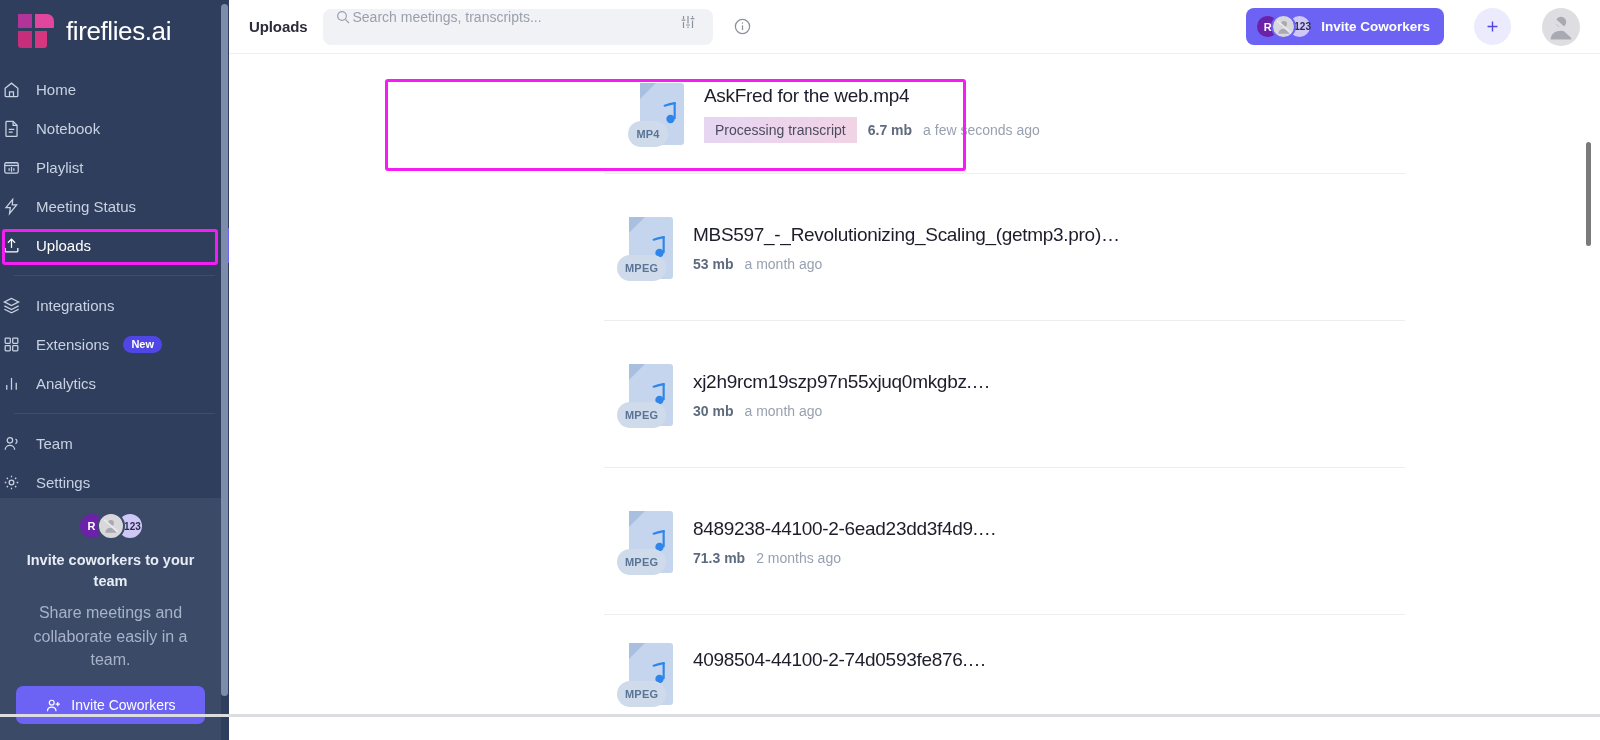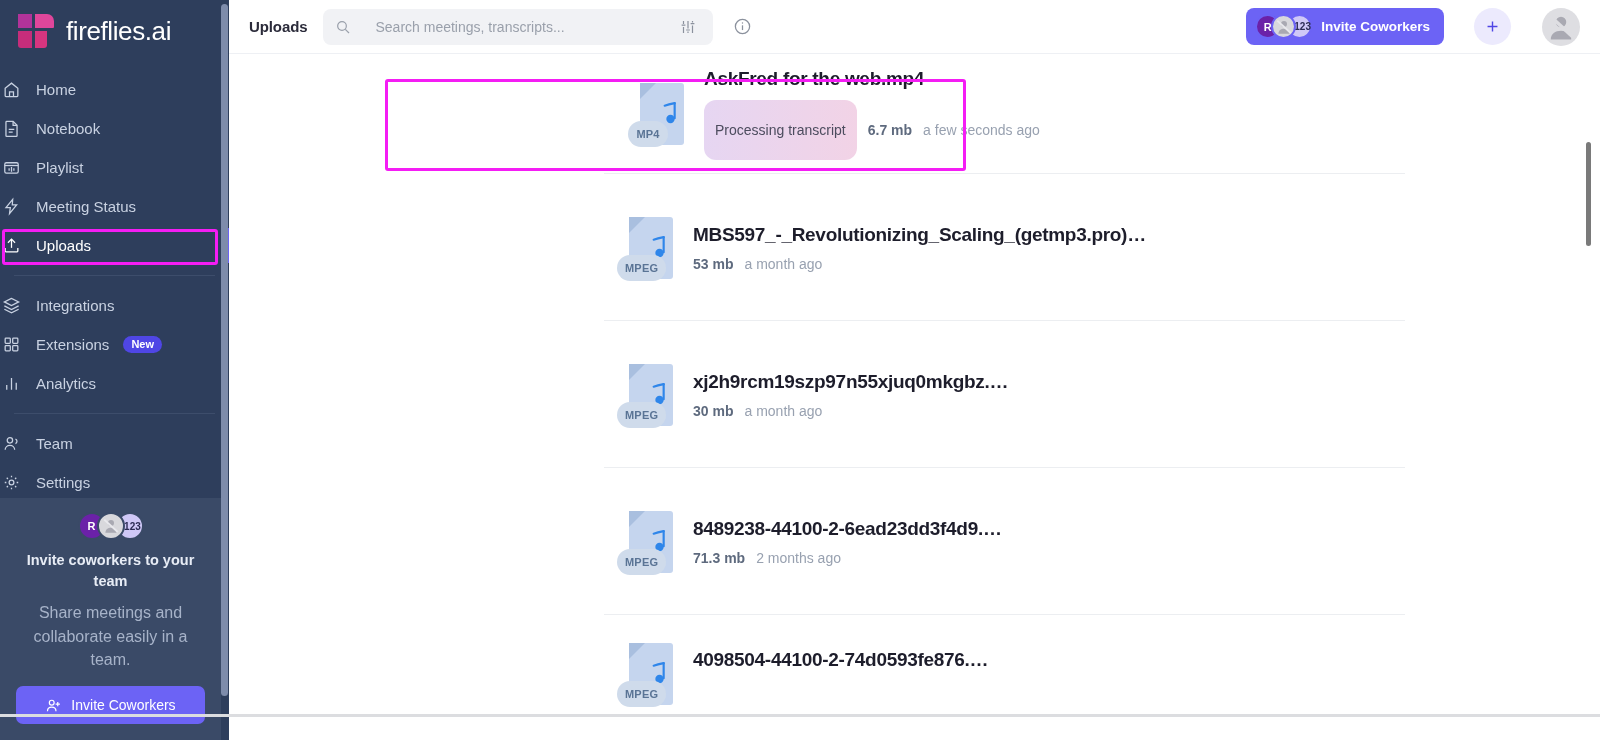--- a/index.html
+++ b/index.html
@@ -90,21 +90,21 @@
 
   
   .main { flex: 1; position: relative; background: #ffffff; height: 740px; }
   .topbar {
     height: 54px; border-bottom: 1px solid #eef0f4;
     display: flex; align-items: center; padding: 0 20px 0 20px; gap: 16px;
   }
   .page-title { font-size: 15px; font-weight: 700; color: #2b2b3a; letter-spacing: -0.1px; }
   .search-wrap {
     width: 390px; height: 36px; background: #f1f2f5; border-radius: 8px;
-    display: flex; align-items: center; padding: 0 12px; gap: 24px;
+    display: flex; align-items: flex-start; padding: 0 12px; gap: 1px;
   }
   .search-wrap svg.mag { width: 16px; height: 16px; stroke: #9aa0ab; fill: none; stroke-width: 1.8; }
   .search-input {
     flex: 1; border: none; background: transparent; outline: none;
     font-family: inherit; font-size: 14px; color: #3a3a47;
   }
   .search-input::placeholder { color: #9aa0ab; }
   .icon-btn { width: 26px; height: 26px; display: flex; align-items: center; justify-content: center; cursor: pointer; }
   .icon-btn svg { stroke: #8b919d; fill: none; stroke-width: 1.6; }
   .spacer { flex: 1; }
@@ -155,25 +155,25 @@
     border-left: 16px solid #a9bfdf; border-bottom: 16px solid transparent;
   }
   .note { position: absolute; left: 30px; top: 20px; width: 20px; height: 26px; }
   .file-badge {
     position: absolute; left: 0; bottom: 0; height: 26px; min-width: 40px;
     background: #cfdbeb; border-radius: 13px; color: #5a7495;
     font-size: 11px; font-weight: 700; display: flex; align-items: center;
     justify-content: center; padding: 0 8px; letter-spacing: 0.2px;
   }
   .file-meta { display: flex; flex-direction: column; gap: 10px; }
-  .file-name { font-size: 19px; font-weight: 700; color: #1d1d2b; letter-spacing: -0.3px; }
+  .file-name { font-size: 19px; font-weight: 400; color: #1d1d2b; letter-spacing: -0.3px; }
   .meta-line { display: flex; align-items: center; gap: 11px; }
   .status-chip {
     background: linear-gradient(90deg,#e6d6f2,#f2d3e6);
-    color: #4c4c5e; font-size: 14px; padding: 22px 11px; border-radius: 12px;
+    color: #4c4c5e; font-size: 14px; padding: 5px 11px; border-radius: 0;
   }
   .file-size { font-size: 14px; font-weight: 700; color: #5e6a7e; }
   .file-time { font-size: 14px; color: #98a1b0; }
 
   .main-scroll {
     position: absolute; right: 9px; top: 142px; width: 5px; height: 104px;
     background: #7a7a7a; border-radius: 3px;
   }
   .bottom-edge { position: absolute; left: 0; right: 0; bottom: 0; height: 3px; background: #dcdde0; }
 </style>

